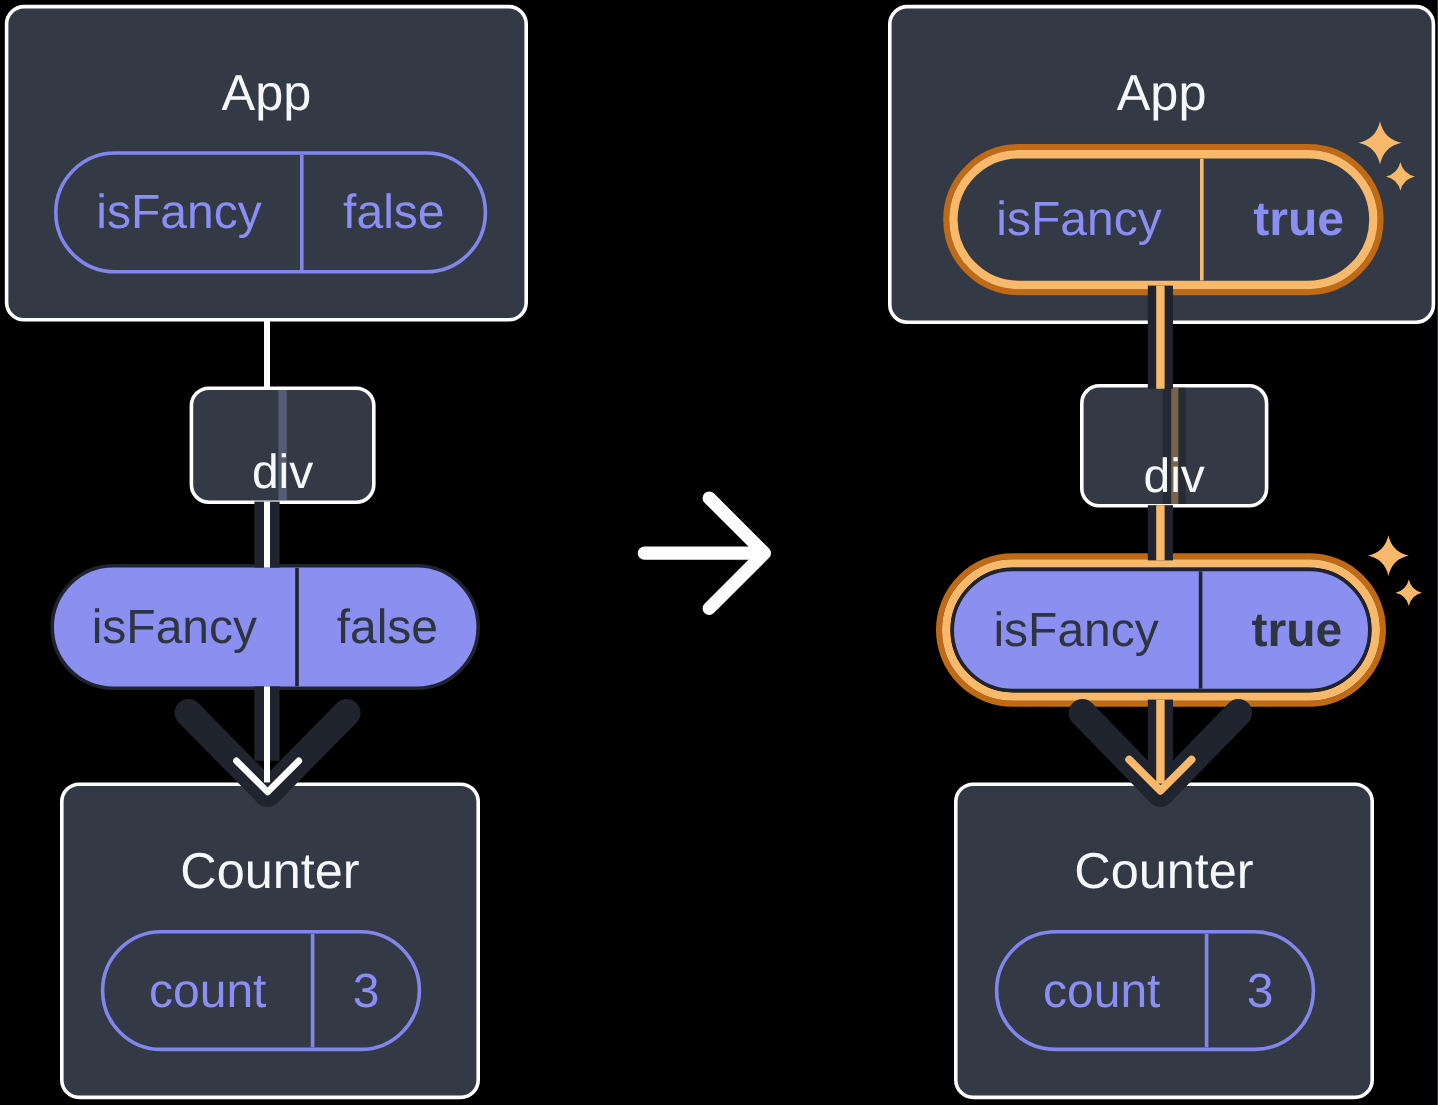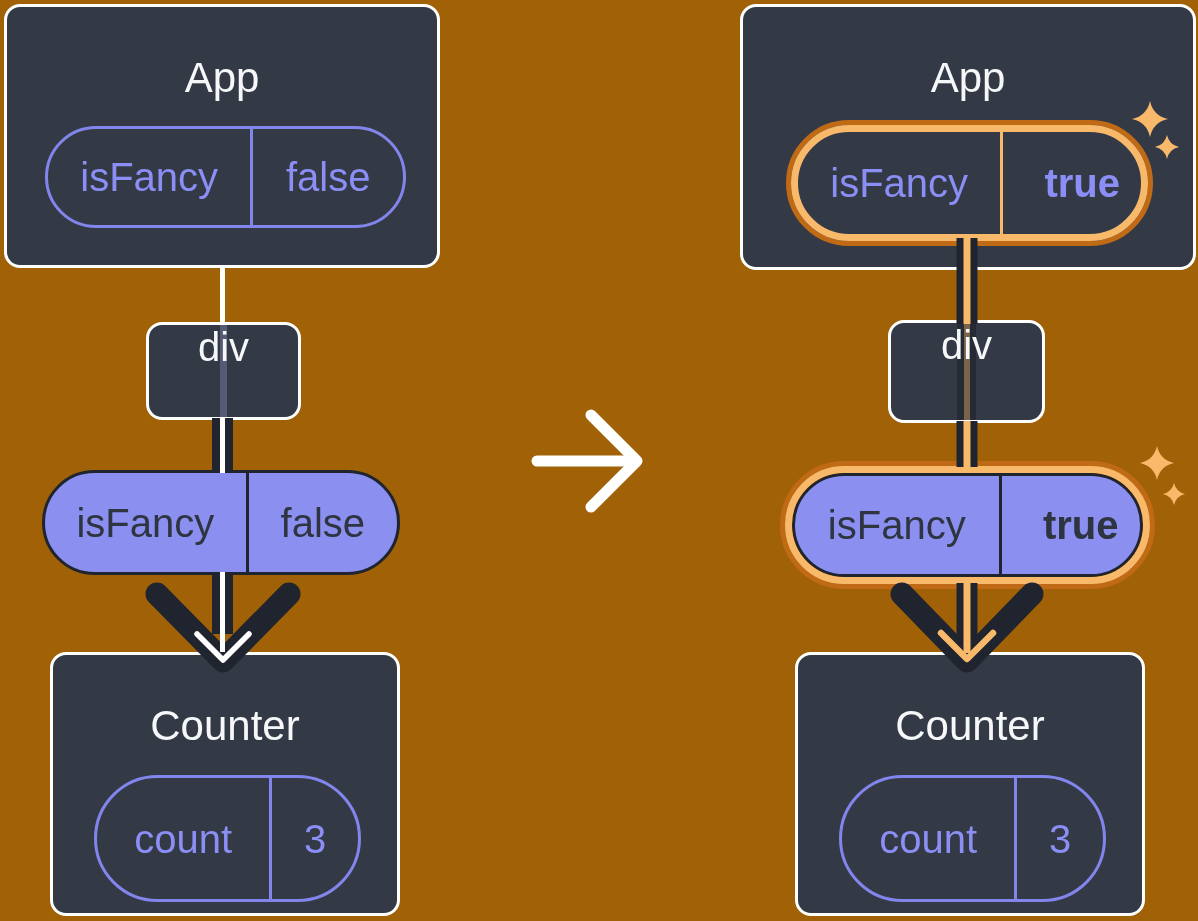--- a/index.html
+++ b/index.html
@@ -1,38 +1,38 @@
 <!DOCTYPE html>
 <html><head>
 <meta charset="utf-8">
 <style>
   html,body{margin:0;padding:0;background:#4C6470;}
   .canvas{
     position:relative;width:1198px;height:921px;overflow:hidden;
-    background:#a16207;
+    background:#000000;
     font-family:"Liberation Sans", sans-serif;
   }
   
   .card{
     position:absolute;background:#333A46;border:3.5px solid #FFFFFF;
     border-radius:16px;box-sizing:border-box;
   }
   .card-title{
     position:absolute;top:50px;left:0;right:0;text-align:center;
     font-size:42px;font-weight:500;color:#F6F7F9;line-height:1;
   }
   
   .pos-app-l{left:4px;top:4px;width:436px;height:264px;}
   .pos-app-r{left:740px;top:4px;width:456px;height:266px;}
   .pos-div-l{left:146px;top:322px;width:155px;height:98px;}
   .pos-div-r{left:888px;top:320px;width:157px;height:103px;}
   .pos-counter-l{left:50px;top:652px;width:350px;height:264px;}
   .pos-counter-r{left:795px;top:652px;width:350px;height:264px;}
 
-  .div-card{display:flex;align-items:flex-start;justify-content:center;}
+  .div-card{display:flex;align-items:flex-end;justify-content:center;margin-left:12px;}
   .div-label{font-size:40px;font-weight:500;color:#F6F7F9;position:relative;z-index:2;}
   .thru{position:absolute;top:0;bottom:0;left:50%;z-index:1;}
   .thru-faint-l{width:7px;margin-left:-3.5px;background:rgba(165,170,225,0.30);}
   .thru-band-r{width:19px;margin-left:-9.5px;background:rgba(18,21,28,0.42);}
   .thru-line-r{width:6px;margin-left:-3px;background:rgba(248,185,107,0.40);}
 
   
   .pill{
     position:absolute;display:flex;align-items:stretch;box-sizing:border-box;
     border-radius:999px;overflow:hidden;
@@ -49,21 +49,21 @@
   .bold{font-weight:700;padding-left:20px;}
   .purple-div{background:#8285EC;}
   .orange-div{background:#F8B96B;}
   .dark-div{background:#20242E;}
 
   .pill.outline{border:3px solid #8285EC;background:transparent;}
   .pill.filled{background:#8A8FF0;border:3.5px solid #20242E;}
 
   .pos-pill-app-l{left:38px;top:119px;width:361px;height:102px;}
   .pos-pill-mid-l{left:42px;top:470px;width:358px;height:105px;z-index:3;}
-  .pos-pill-counter{left:41px;top:120px;width:267px;height:127px;}
+  .pos-pill-counter{left:31px;top:120px;width:267px;height:101px;}
   .pos-pill-counter .cell.name{flex:0 0 66%;}
 
   
   .ring{
     position:absolute;box-sizing:border-box;border:5px solid #C06A15;
     border-radius:999px;z-index:3;
   }
   .ring-inner{
     width:100%;height:100%;box-sizing:border-box;border:7px solid #F8B96B;
     border-radius:999px;overflow:hidden;display:flex;align-items:stretch;

